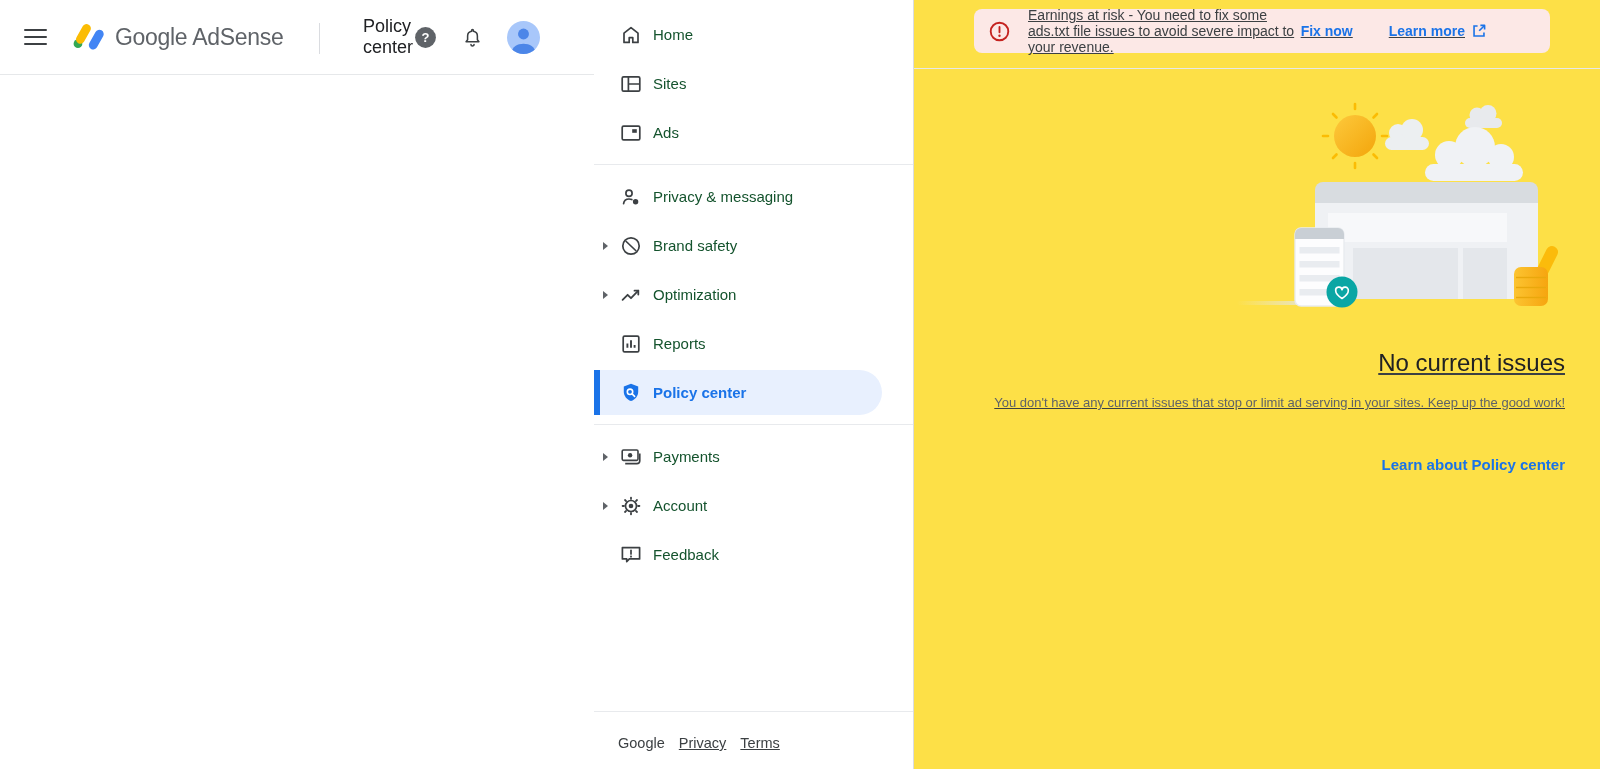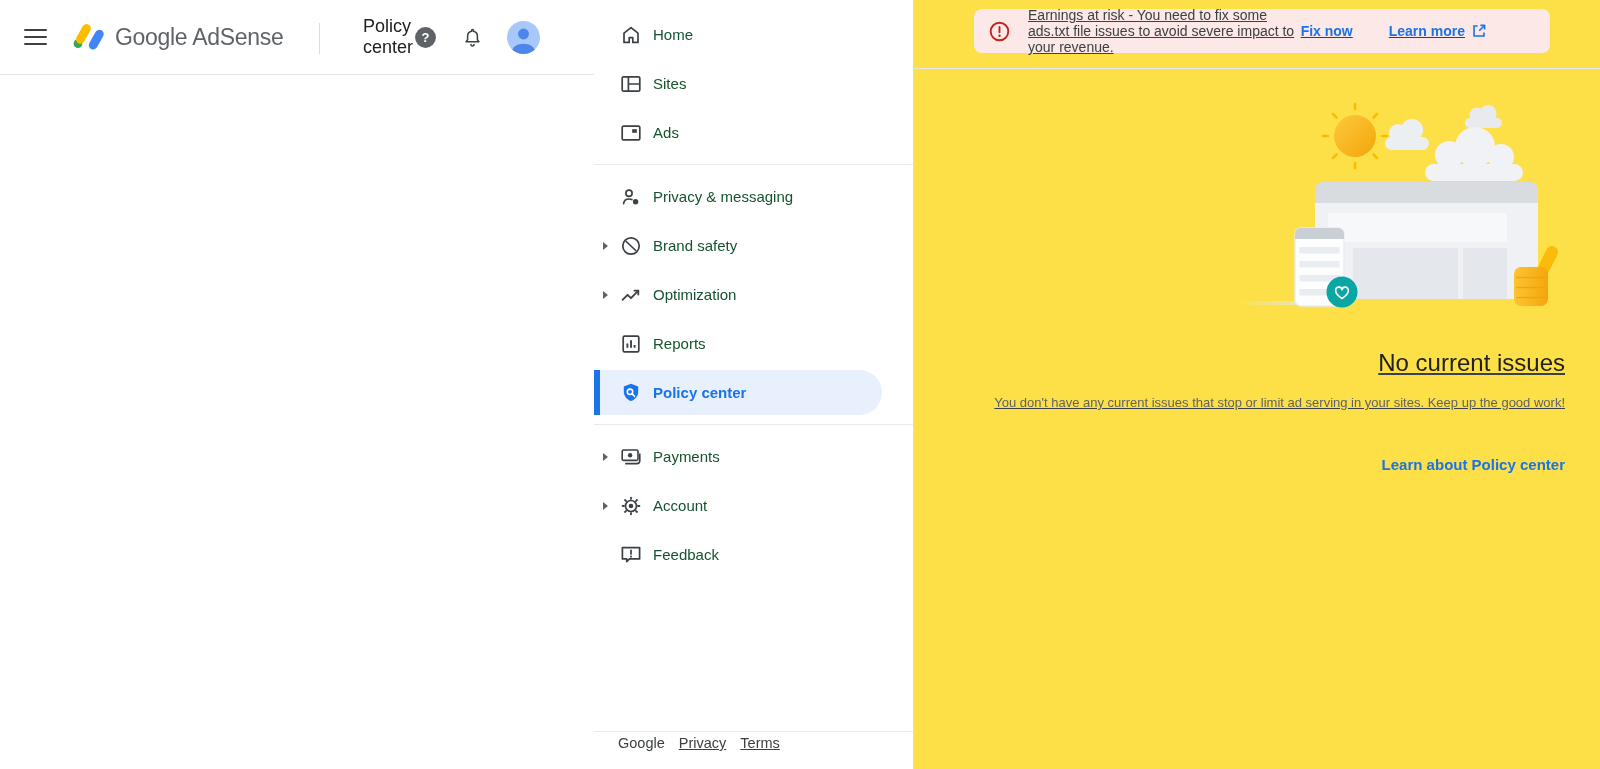--- a/index.html
+++ b/index.html
@@ -27,21 +27,21 @@
 
   
   .sidebar { flex:0 0 320px; width:320px; border-right:1px solid #dadce0; display:flex; flex-direction:column; padding-top:10px; background:#fff; }
   .nav-item { height:49px; display:flex; align-items:center; padding-left:25px; position:relative; cursor:pointer; font-size:15px; color:#14532d; white-space:nowrap; }
   .nav-item .icon { width:24px; height:24px; flex:0 0 24px; margin-right:10px; display:flex; align-items:center; justify-content:center; }
   .nav-item.selected { background:#e8f0fe; color:#1a73e8; font-weight:bold; border-radius:0 25px 25px 0; margin:2px 31px 2px 0; height:45px; }
   .nav-item.selected::before { content:""; position:absolute; left:0; top:0; bottom:0; width:6px; background:#1a73e8; }
   .chev { position:absolute; left:9px; top:50%; transform:translateY(-50%); width:0; height:0;
           border-left:5.5px solid #5f6368; border-top:4.5px solid transparent; border-bottom:4.5px solid transparent; }
   .nav-divider { height:1px; background:#e8eaed; margin:7px 0; }
-  .sidebar-footer { margin-top:auto; border-top:1px solid #e8eaed; padding:3px 24px 18px; display:flex; align-items:center; gap:14px; font-size:14.5px; color:#3c4043; }
+  .sidebar-footer { margin-top:auto; border-top:1px solid #e8eaed; padding:23px 24px 18px; display:flex; align-items:center; gap:14px; font-size:14.5px; color:#3c4043; }
   .f-link { text-decoration:underline; cursor:pointer; }
 
   
   .main { flex:1; min-width:0; display:flex; flex-direction:column; background:#fde047;text-decoration:underline; }
   .banner-row { padding:9px 50px 15px 60px; border-bottom:1px solid #e6e8ea; }
   .banner { height:44px; background:#fce8e6; border-radius:8px; display:flex; align-items:center; padding:0 64px 0 14px; }
   .banner-icon { display:flex; margin-right:17px; }
   .banner-msg { font-size:14px; color:#3c4043; }
   .banner-actions { margin-left:auto; display:flex; align-items:center; gap:36px; }
   .banner-link { color:#1a73e8; font-weight:bold; font-size:14px; cursor:pointer; display:flex; align-items:center; gap:7px; white-space:nowrap; }

